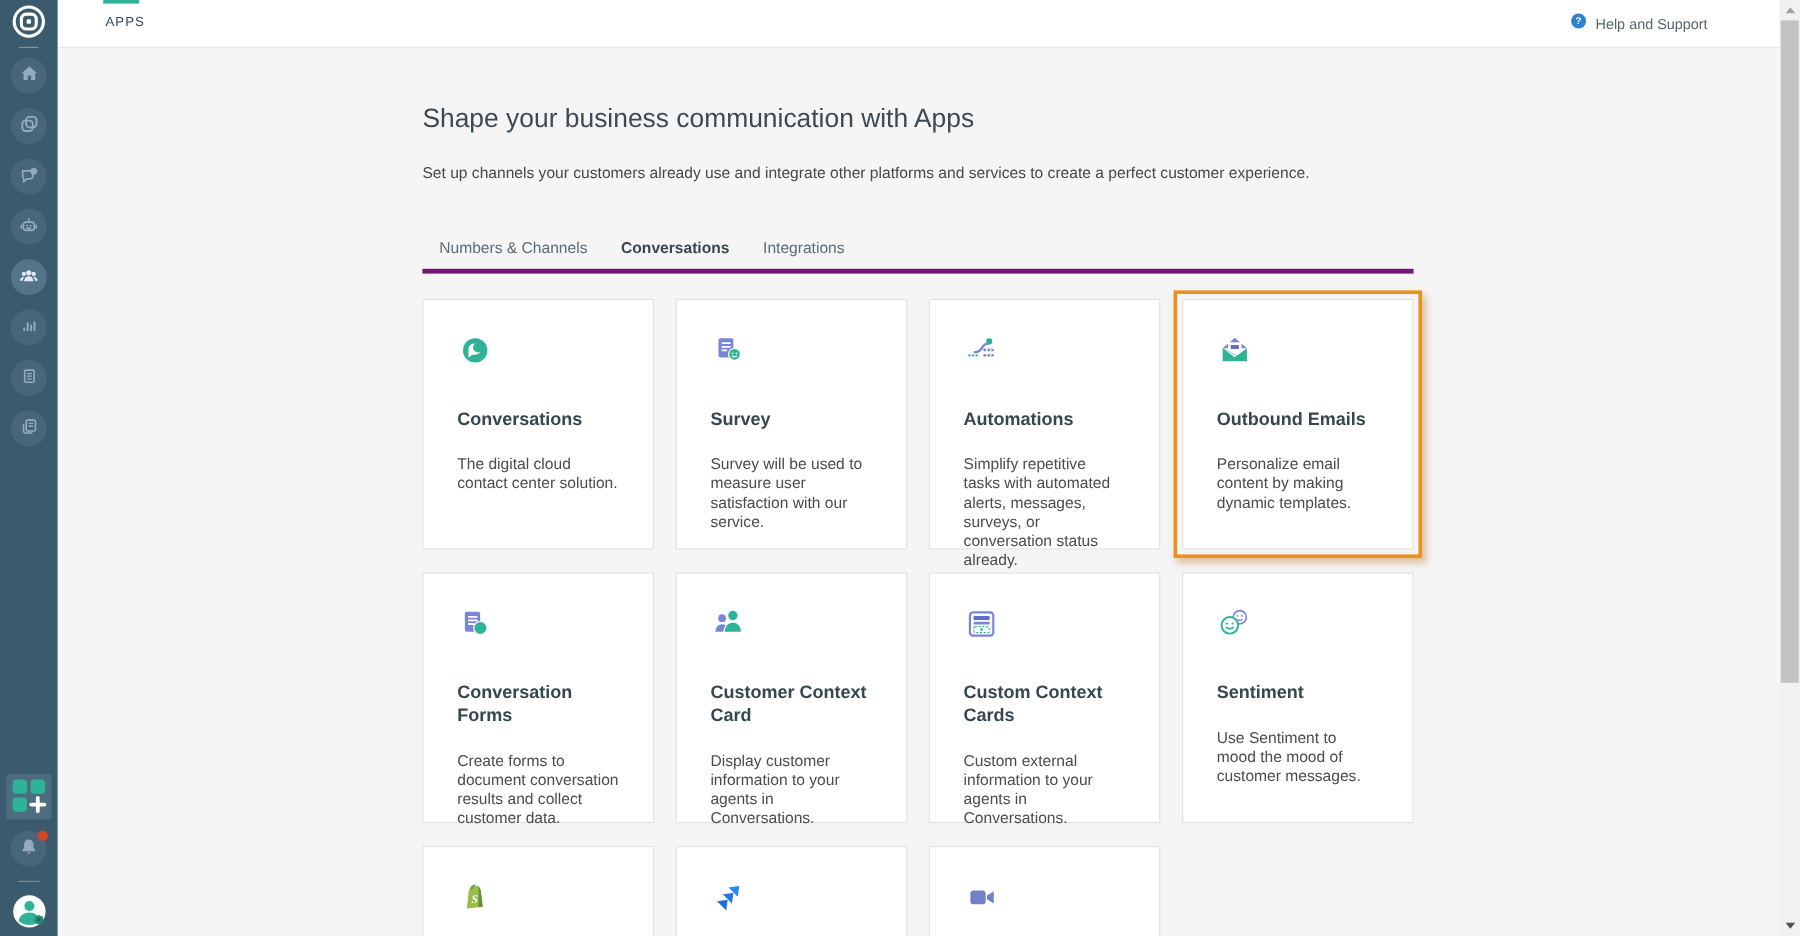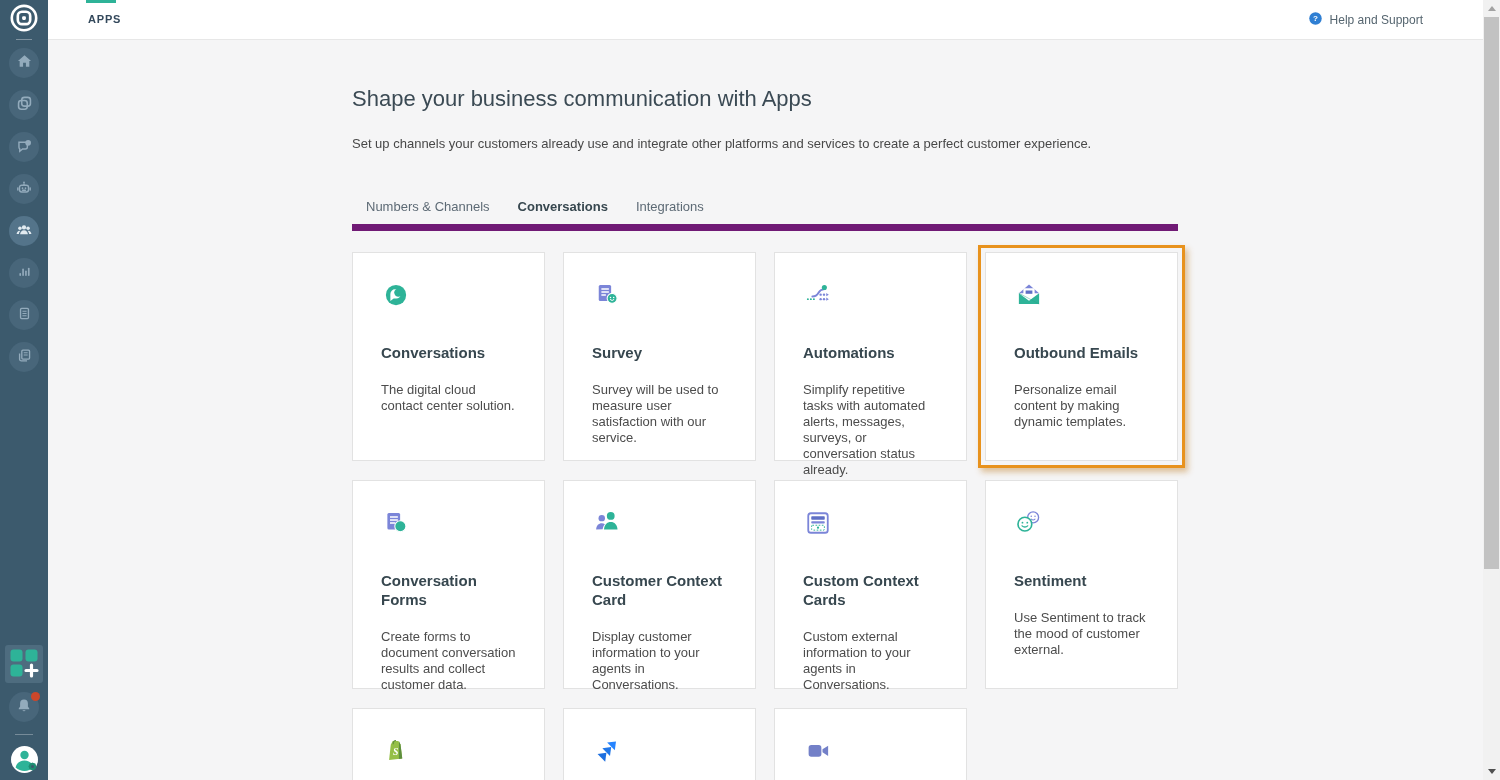--- a/index.html
+++ b/index.html
@@ -23,37 +23,37 @@
               position:relative; display:flex; align-items:center; justify-content:center; color:#93abbc; margin-bottom:12px; padding:0; }
   .bell-dot { position:absolute; top:0; right:-1px; width:9px; height:9px; border-radius:50%; background:#cc472b; }
   .bottom-divider { width:18px; height:1px; background:rgba(255,255,255,.3); margin-bottom:11px; }
   .avatar-btn { width:27px; height:27px; border-radius:50%; background:#ffffff; border:none; cursor:pointer;
                 position:relative; margin-bottom:7px; display:flex; align-items:center; justify-content:center; padding:0; overflow:visible; }
 
   
   .topbar { position:absolute; left:48px; top:0; width:1435px; height:40px; background:#ffffff;
             border-bottom:1px solid #e7e7e7; z-index:10; }
   .topbar-indicator { position:absolute; left:38px; top:0; width:30px; height:3px; background:#2eb398; }
-  .topbar-title { position:absolute; left:40px; top:13px; font-size:11px; font-weight:bold; letter-spacing:.8px; color:#34495c; }
+  .topbar-title { position:absolute; left:40px; top:13px; font-size:11px; font-weight:normal; letter-spacing:.8px; color:#34495c; }
   .help { position:absolute; right:60px; top:0; height:40px; display:flex; align-items:center; gap:7px; cursor:pointer; }
   .help-label { font-size:12px; color:#55656f;text-align:right; }
 
   
   .scrollbar { position:absolute; right:0; top:0; width:17px; height:780px; background:#f1f1f1; z-index:30; }
   .sb-arrow { position:absolute; left:50%; transform:translateX(-50%); width:0; height:0; cursor:pointer; }
   .sb-arrow.up { top:6px; border-left:4px solid transparent; border-right:4px solid transparent; border-bottom:5px solid #a2a2a2; }
   .sb-arrow.down { bottom:6px; border-left:4px solid transparent; border-right:4px solid transparent; border-top:5px solid #4f4f4f; }
   .sb-thumb { position:absolute; top:17px; left:1px; width:15px; height:552px; background:#c2c2c2; cursor:pointer; }
 
   
   .content { position:absolute; left:48px; top:40px; width:1492px; height:740px; background:#f5f5f6; overflow:hidden; }
   .inner { padding-left:304px; width:1130px; }
   .page-heading { margin-top:46px; font-size:22px; font-weight:400; color:#3b4a54; }
   .page-subtitle { margin-top:24px; font-size:13px; color:#484848; }
-  .tabs { margin-top:42px; width:826px; border-bottom:7px solid #701a75; display:flex; }
+  .tabs { margin-top:42px; width:826px; border-bottom:4px solid #701a75; display:flex; }
   .tab { padding:0 14px; height:31px; line-height:28px; font-size:13px; color:#5d6a75; cursor:pointer; }
   .tab.active { font-weight:bold; color:#37474f; }
 
   .grid { margin-top:21px; width:826px; display:grid; grid-template-columns:repeat(4,193px);
           grid-auto-rows:209px; column-gap:18px; row-gap:19px; }
   .card { background:#ffffff; border:1px solid #e2e2e2; padding:27px 28px 0; position:relative; cursor:pointer; }
   .card.highlighted::before { content:""; position:absolute; inset:-8px; border:3px solid #e8921d;
           box-shadow:3px 4px 6px rgba(190,125,35,.45); pointer-events:none; }
   .card-icon { display:block; height:32px; }
   .card-title { margin-top:31px; font-size:15px; font-weight:bold; color:#37474f; line-height:19px; }
@@ -272,21 +272,21 @@
               <circle cx="25.5" cy="12.5" r="7.3" fill="#ffffff" stroke="#7b85d8" stroke-width="1.8"></circle>
               <circle cx="23" cy="11" r="1" fill="#7b85d8"></circle>
               <circle cx="28" cy="11" r="1" fill="#7b85d8"></circle>
               <path d="M23 14.8a3.6 3.6 0 005 0" stroke="#7b85d8" stroke-width="1.4" fill="none" stroke-linecap="round"></path>
               <circle cx="14.5" cy="21.5" r="9.2" fill="#ffffff" stroke="#2eb398" stroke-width="2.2"></circle>
               <circle cx="11.3" cy="19.5" r="1.2" fill="#2eb398"></circle>
               <circle cx="17.7" cy="19.5" r="1.2" fill="#2eb398"></circle>
               <path d="M10.8 23.8a5.2 5.2 0 007.4 0" stroke="#2eb398" stroke-width="1.8" fill="none" stroke-linecap="round"></path>
             </svg></span>
           <h3 class="card-title">Sentiment</h3>
-          <p class="card-desc">Use Sentiment to track the mood of customer external.</p>
+          <p class="card-desc">Use Sentiment to mood the mood of customer messages.</p>
         </div>
         <div class="card">
           <span class="card-icon"><svg width="30" height="30" viewBox="0 0 40 40">
               <path d="M13 11.5l2.6-4.8h7.6l2.8 4.6 2.3 18.8-17.5 2z" fill="#95bf47"></path>
               <path d="M24 7l2 4.3 2.3 18.8-4.5.5z" fill="#5e8e3e"></path>
               <path d="M16.2 11c0-2.8 1.7-5 3.8-5" stroke="#5e8e3e" stroke-width="1.5" fill="none"></path>
               <text x="19.5" y="25.5" text-anchor="middle" font-size="13" font-weight="bold" font-style="italic" fill="#ffffff" font-family="Liberation Serif, serif">S</text>
             </svg></span>
           <h3 class="card-title"></h3>
           <p class="card-desc"></p>

